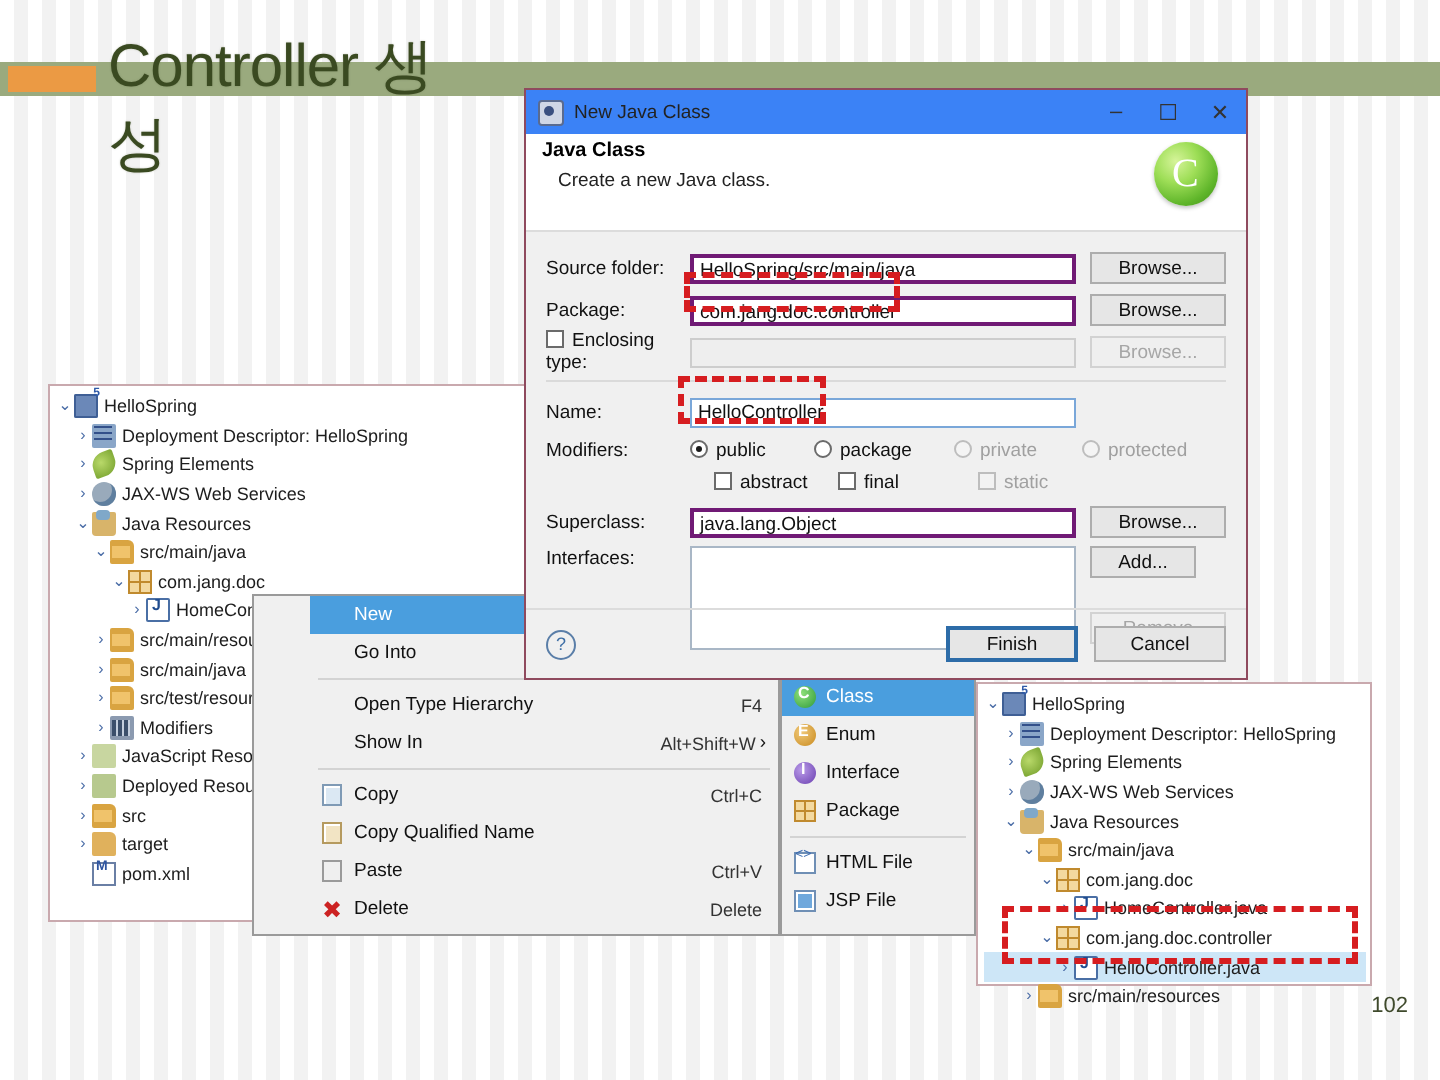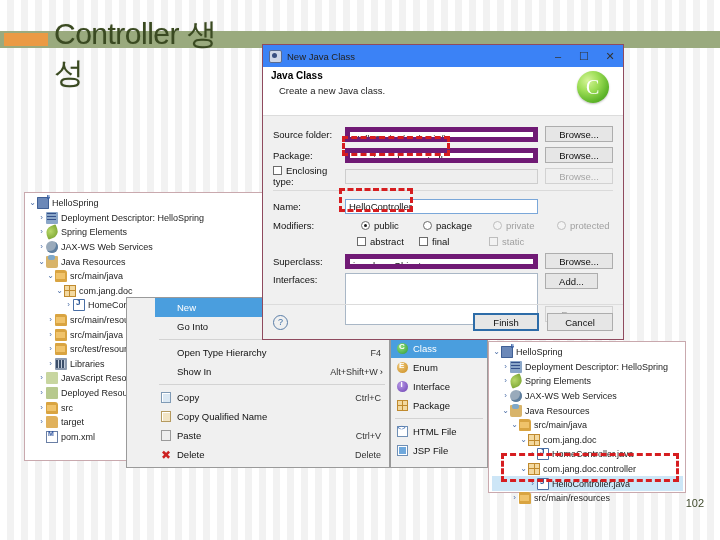--- a/index.html
+++ b/index.html
@@ -172,21 +172,21 @@
     box-shadow:0 1px 2px rgba(0,0,0,.25);
   }
   #dlg-logo::after{
     content:"C";position:absolute;left:9px;top:3px;font-size:20px;line-height:26px;
     color:#ffffff;font-family:"Liberation Serif",serif;
   }
   #dlg-body{padding:9px 10px 0 10px;position:relative;}
   .frow{display:flex;align-items:center;height:18px;margin-bottom:3px;}
   .flabel{width:72px;flex:0 0 72px;font-size:9.5px;}
   .finput{
-    flex:1;height:15px;background:#fff;border:5px solid #701a75;box-sizing:border-box;
+    flex:1;height:15px;background:#fff;border:2px solid #701a75;box-sizing:border-box;
     font-size:9.5px;line-height:13px;padding:0 3px;color:#111;overflow:hidden;white-space:nowrap;
   }
   .finput.focus{border:1px solid #7aa7d9;}
   .finput.disabled{background:#eeeeee;border:1px solid #cdcdcd;}
   .fbtn{
     margin-left:7px;width:68px;flex:0 0 68px;height:16px;background:#e6e6e6;
     border:1px solid #adadad;box-sizing:border-box;font-size:9.5px;
     display:flex;align-items:center;justify-content:center;color:#111;
   }
   .fbtn.disabled{color:#a6a6a6;background:#efefef;border-color:#d2d2d2;}
@@ -286,21 +286,21 @@
         <span class="lbl">src/main/java</span>
       </div>
       <div class="node" style="padding-left: 18px;">
         <span class="arrow">›</span>
         <span class="ic ic-fold"></span>
         <span class="lbl">src/test/resources</span>
       </div>
       <div class="node" style="padding-left: 18px;">
         <span class="arrow">›</span>
         <span class="ic ic-lib"></span>
-        <span class="lbl">Libraries</span>
+        <span class="lbl">Modifiers</span>
       </div>
       <div class="node" style="padding-left: 9px;">
         <span class="arrow">›</span>
         <span class="ic ic-js"></span>
         <span class="lbl">JavaScript Resources</span>
       </div>
       <div class="node" style="padding-left: 9px;">
         <span class="arrow">›</span>
         <span class="ic ic-deployed"></span>
         <span class="lbl">Deployed Resources</span>
@@ -475,21 +475,21 @@
     </div>
 
     <div class="hsep"></div>
 
     <div class="frow">
       <div class="flabel">Name:</div>
       <div class="finput focus">HelloController</div>
       <div style="width:68px;flex:0 0 68px;margin-left:7px;"></div>
     </div>
 
-    <div class="frow" style="height:15px;margin-bottom:1px;gap:16px;">
+    <div class="frow" style="height:15px;margin-bottom:1px;">
       <div class="flabel">Modifiers:</div>
       <div style="flex:1;display:flex;align-items:center;font-size:9.5px;">
         <span style="width:62px;"><span class="rdo on"></span><span>public</span></span>
         <span style="width:70px;"><span class="rdo"></span><span>package</span></span>
         <span style="width:64px;" class="dim"><span class="rdo disabled"></span><span>private</span></span>
         <span class="dim"><span class="rdo disabled"></span><span>protected</span></span>
       </div>
     </div>
 
     <div class="frow" style="height:15px;margin-bottom:3px;">

